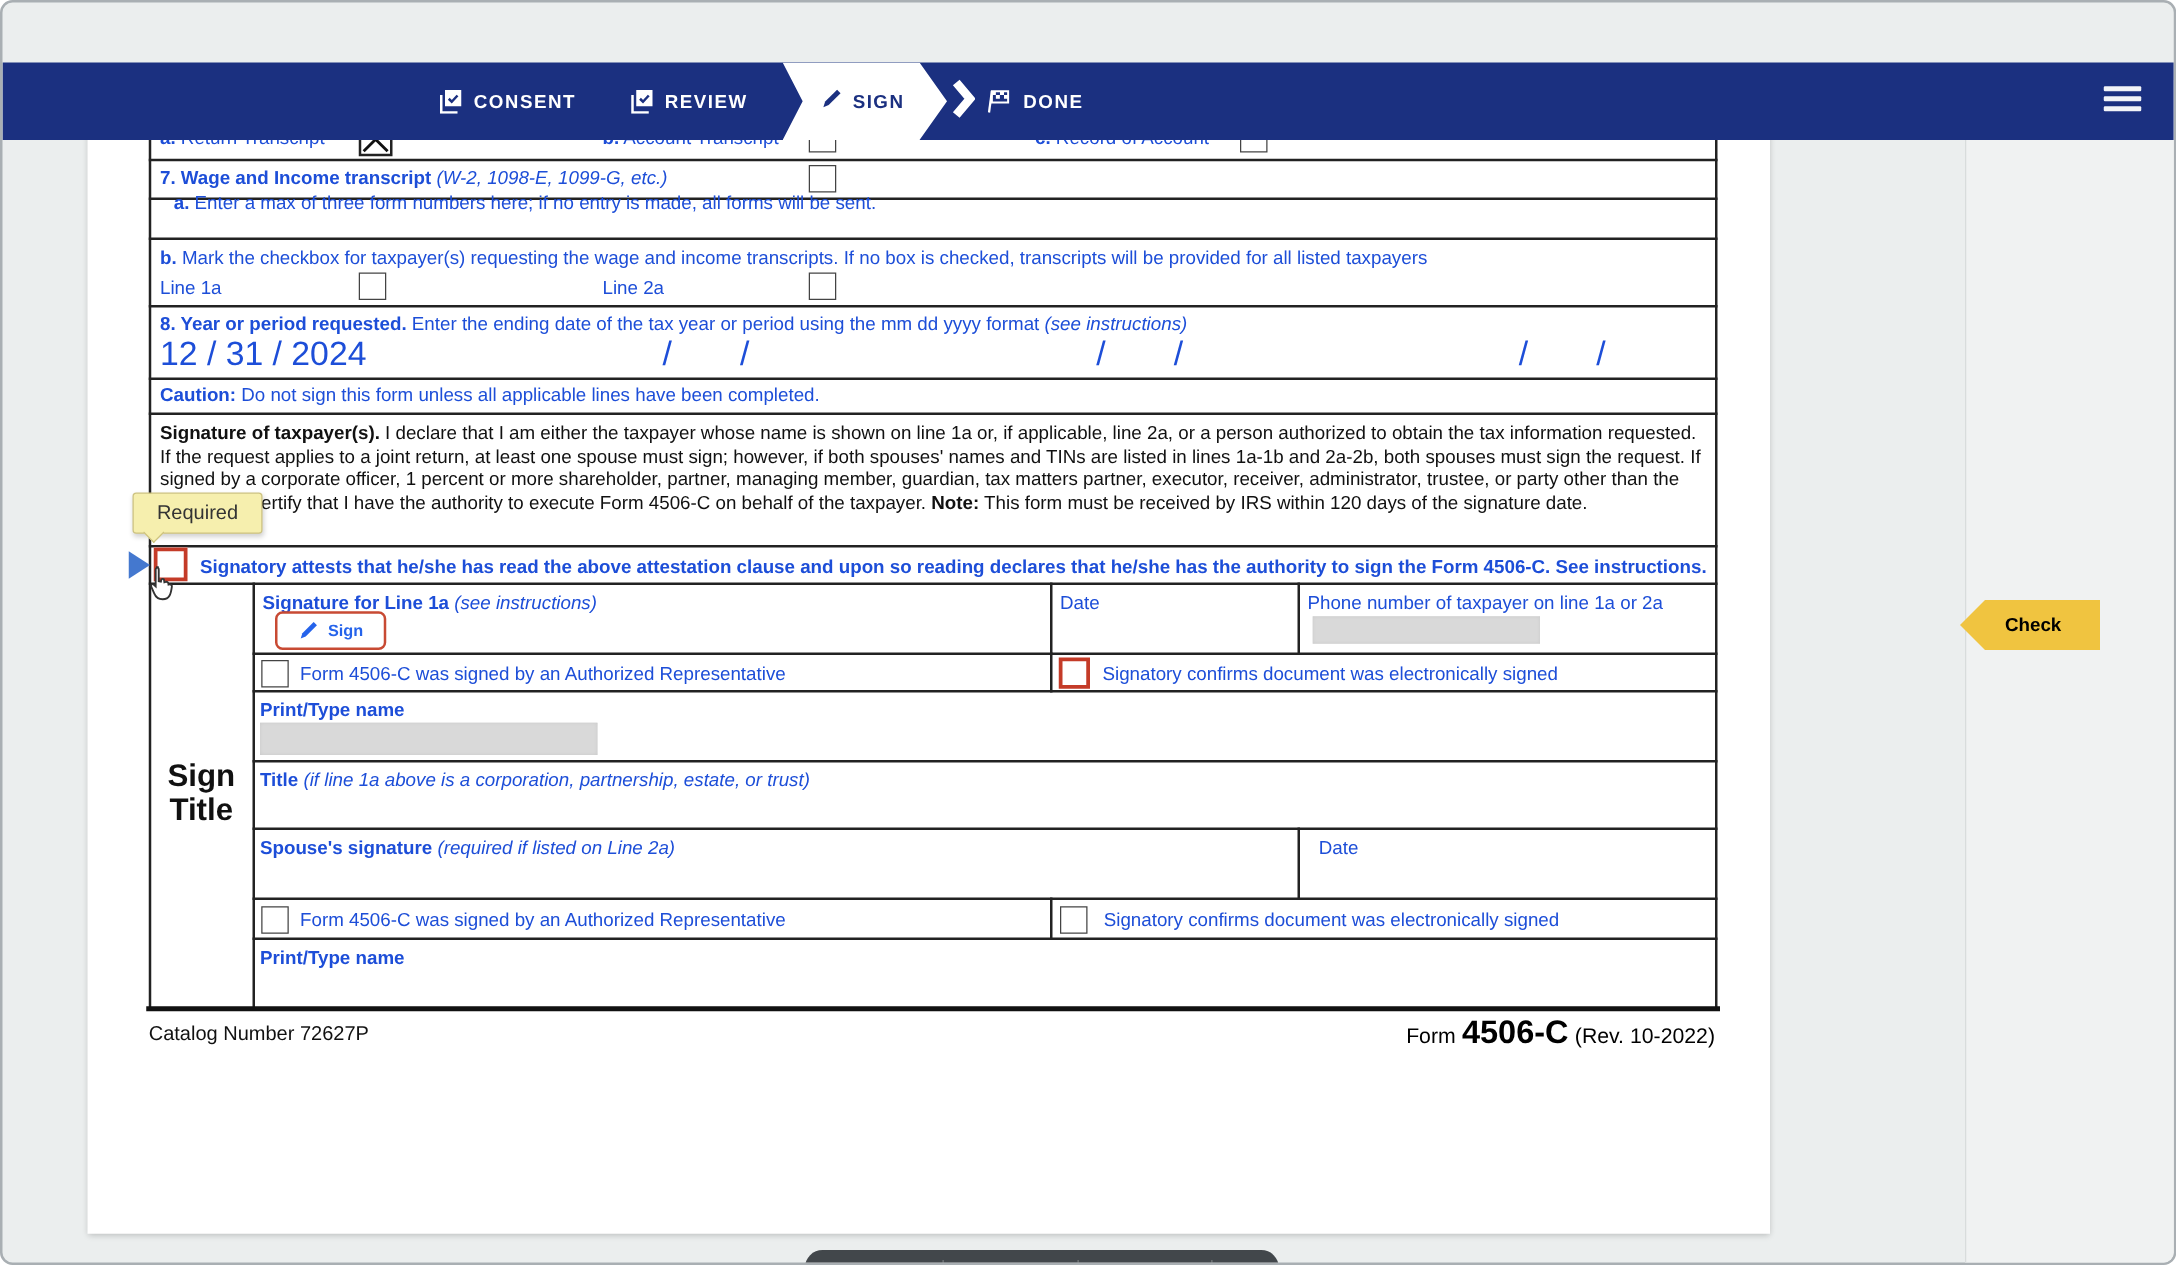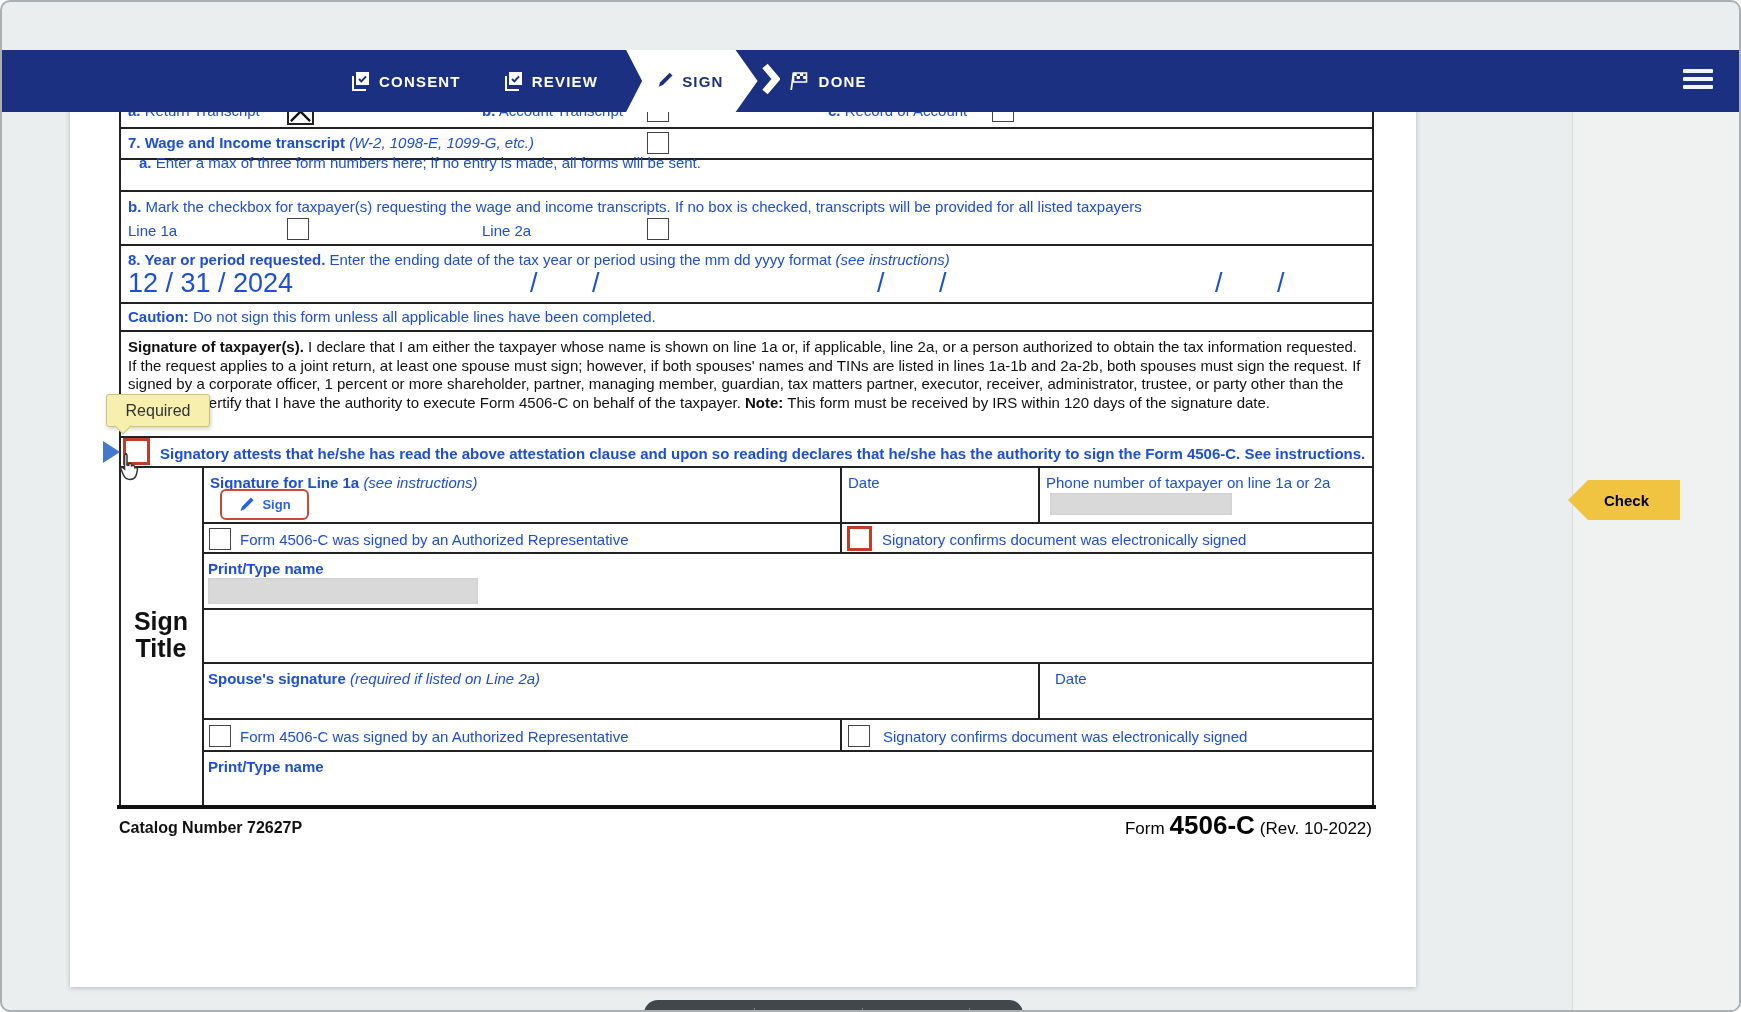--- a/index.html
+++ b/index.html
@@ -32,21 +32,21 @@
   .tri{position:absolute;left:101px;top:439px;width:0;height:0;border-left:17px solid #4478cf;border-top:11px solid transparent;border-bottom:11px solid transparent;z-index:8;}
   .cursor{position:absolute;left:113px;top:450px;z-index:30;pointer-events:none;}
   
   .sign-btn{position:absolute;left:218px;top:487px;width:89px;height:31px;border:2.5px solid #c84a33;border-radius:6px;background:#fff;display:flex;align-items:center;justify-content:center;gap:7px;box-sizing:border-box;z-index:7;cursor:pointer;}
   .sign-btn span{color:#2563eb;font-weight:bold;font-size:13px;}
   .sign-here{position:absolute;left:119px;top:606px;width:80px;text-align:center;font-size:25px;font-weight:bold;line-height:27px;color:#111;z-index:6;}
   
   .check-tag{position:absolute;left:1566px;top:478px;width:112px;height:40px;background:#f0c440;clip-path:polygon(20px 0,100% 0,100% 100%,20px 100%,0 50%);display:flex;align-items:center;z-index:25;cursor:pointer;}
   .check-tag span{margin-left:36px;font-weight:bold;font-size:15px;color:#000000;}
   
-  .footer-line{position:absolute;font-size:16px;color:#111;z-index:6;white-space:nowrap;font-weight:bold;}
+  .footer-line{position:absolute;font-size:16px;color:#111;z-index:6;white-space:nowrap;}
   .form-id{position:absolute;left:117px;top:808px;width:1253px;display:flex;justify-content:flex-end;align-items:baseline;gap:5px;z-index:6;}
   .toolbar{position:absolute;left:642px;top:998px;width:379px;height:16px;background:#42474b;border-radius:14px 14px 0 0;z-index:35;cursor:pointer;}
   .toolbar i{position:absolute;bottom:0;width:1px;height:8px;background:rgba(255,255,255,.28);}
 </style>
 </head>
 <body>
 
 <div class="window">
 
   <div class="navbar">
@@ -189,20 +189,21 @@
   <div class="redact" style="left:1048px;top:491px;width:182px;height:22px;"></div>
 
   <div class="cb" style="left:207px;top:526px;"></div>
   <div class="ftext" style="left:238px;top:529px;">Form 4506-C was signed by an Authorized Representative</div>
   <div class="cb cb-red" style="left:845px;top:524px;width:25px;height:25px;"></div>
   <div class="ftext" style="left:880px;top:529px;">Signatory confirms document was electronically signed</div>
 
   <div class="ftext" style="left:206px;top:558px;font-weight:bold;">Print/Type name</div>
   <div class="redact" style="left:206px;top:576px;width:270px;height:26px;"></div>
 
+  <div class="ftext" style="left:206px;top:614px;"><b>Title</b> <i>(if line 1a above is a corporation, partnership, estate, or trust)</i></div>
 
   <div class="ftext" style="left:206px;top:668px;"><b>Spouse's signature</b> <i>(required if listed on Line 2a)</i></div>
   <div class="ftext" style="left:1053px;top:668px;">Date</div>
 
   <div class="cb" style="left:207px;top:723px;"></div>
   <div class="ftext" style="left:238px;top:726px;">Form 4506-C was signed by an Authorized Representative</div>
   <div class="cb" style="left:846px;top:723px;"></div>
   <div class="ftext" style="left:881px;top:726px;">Signatory confirms document was electronically signed</div>
 
   <div class="ftext" style="left:206px;top:756px;font-weight:bold;">Print/Type name</div>

